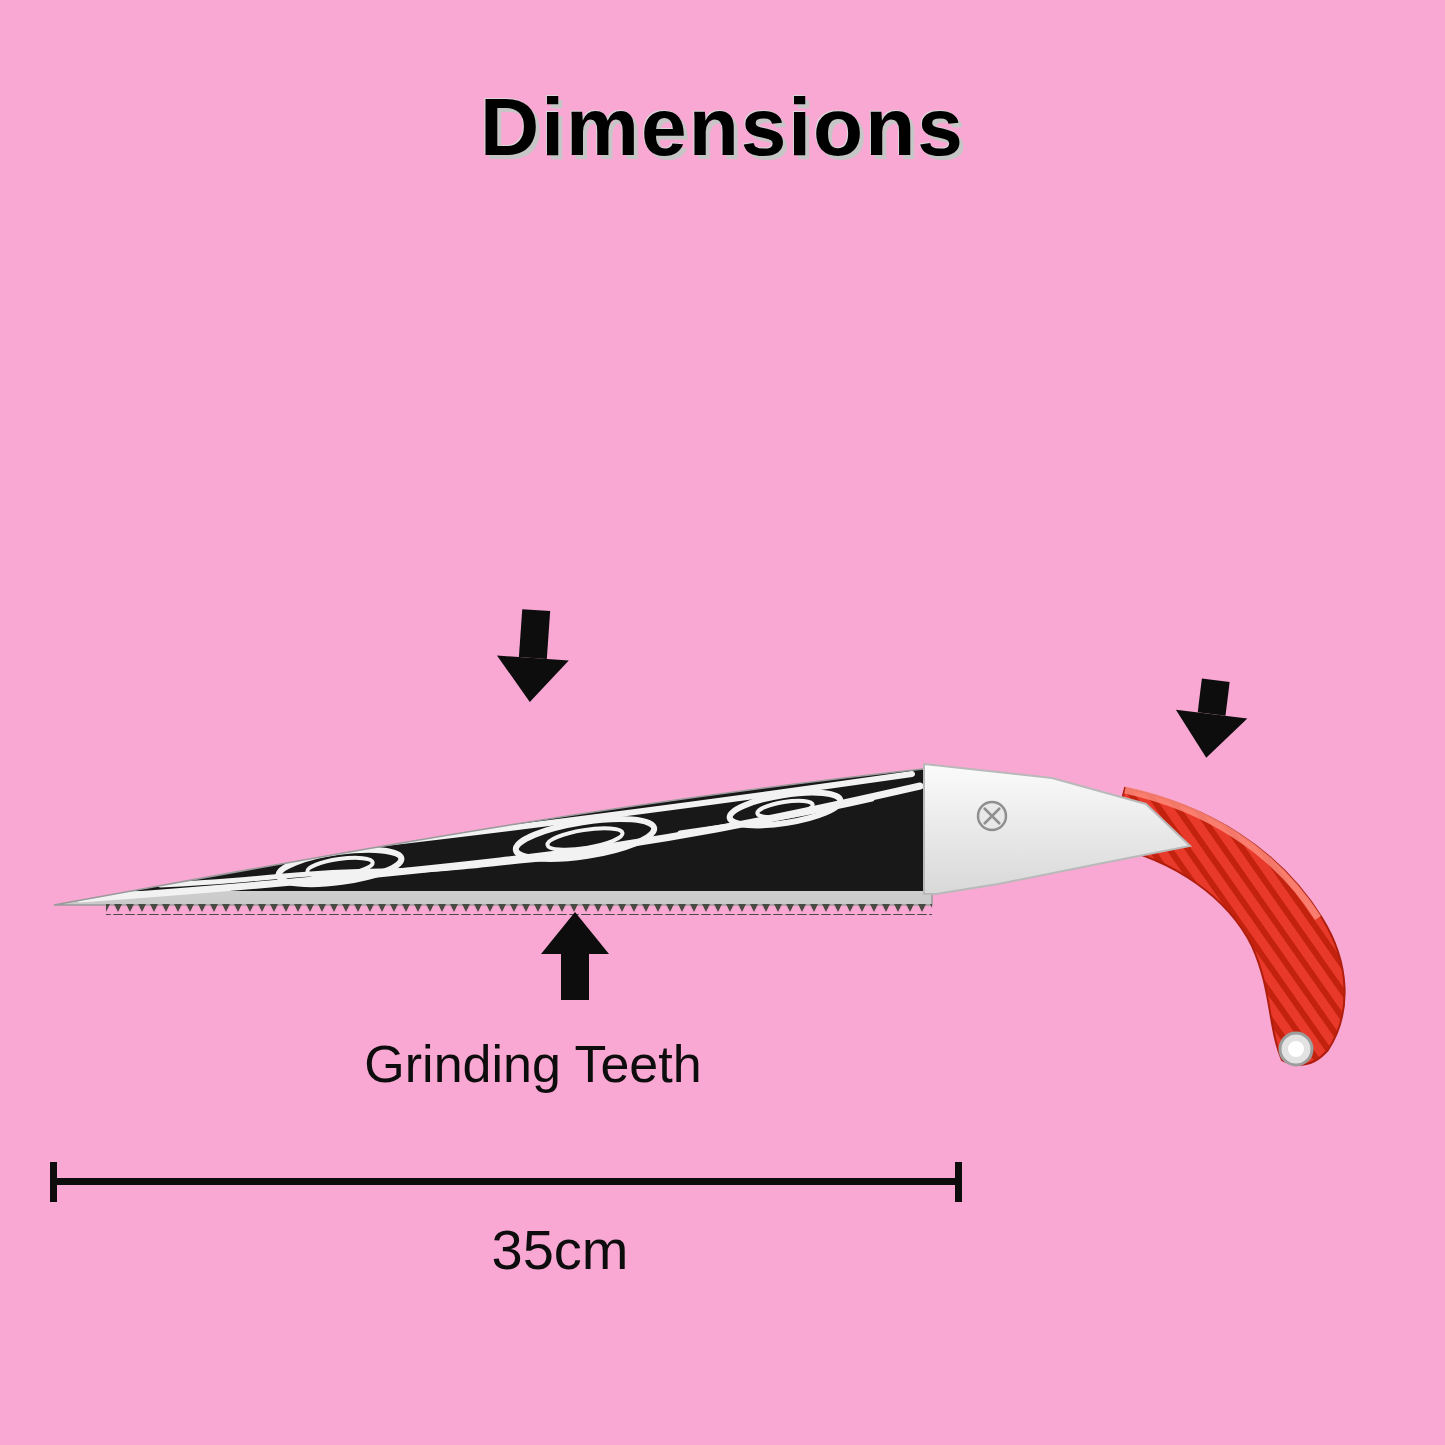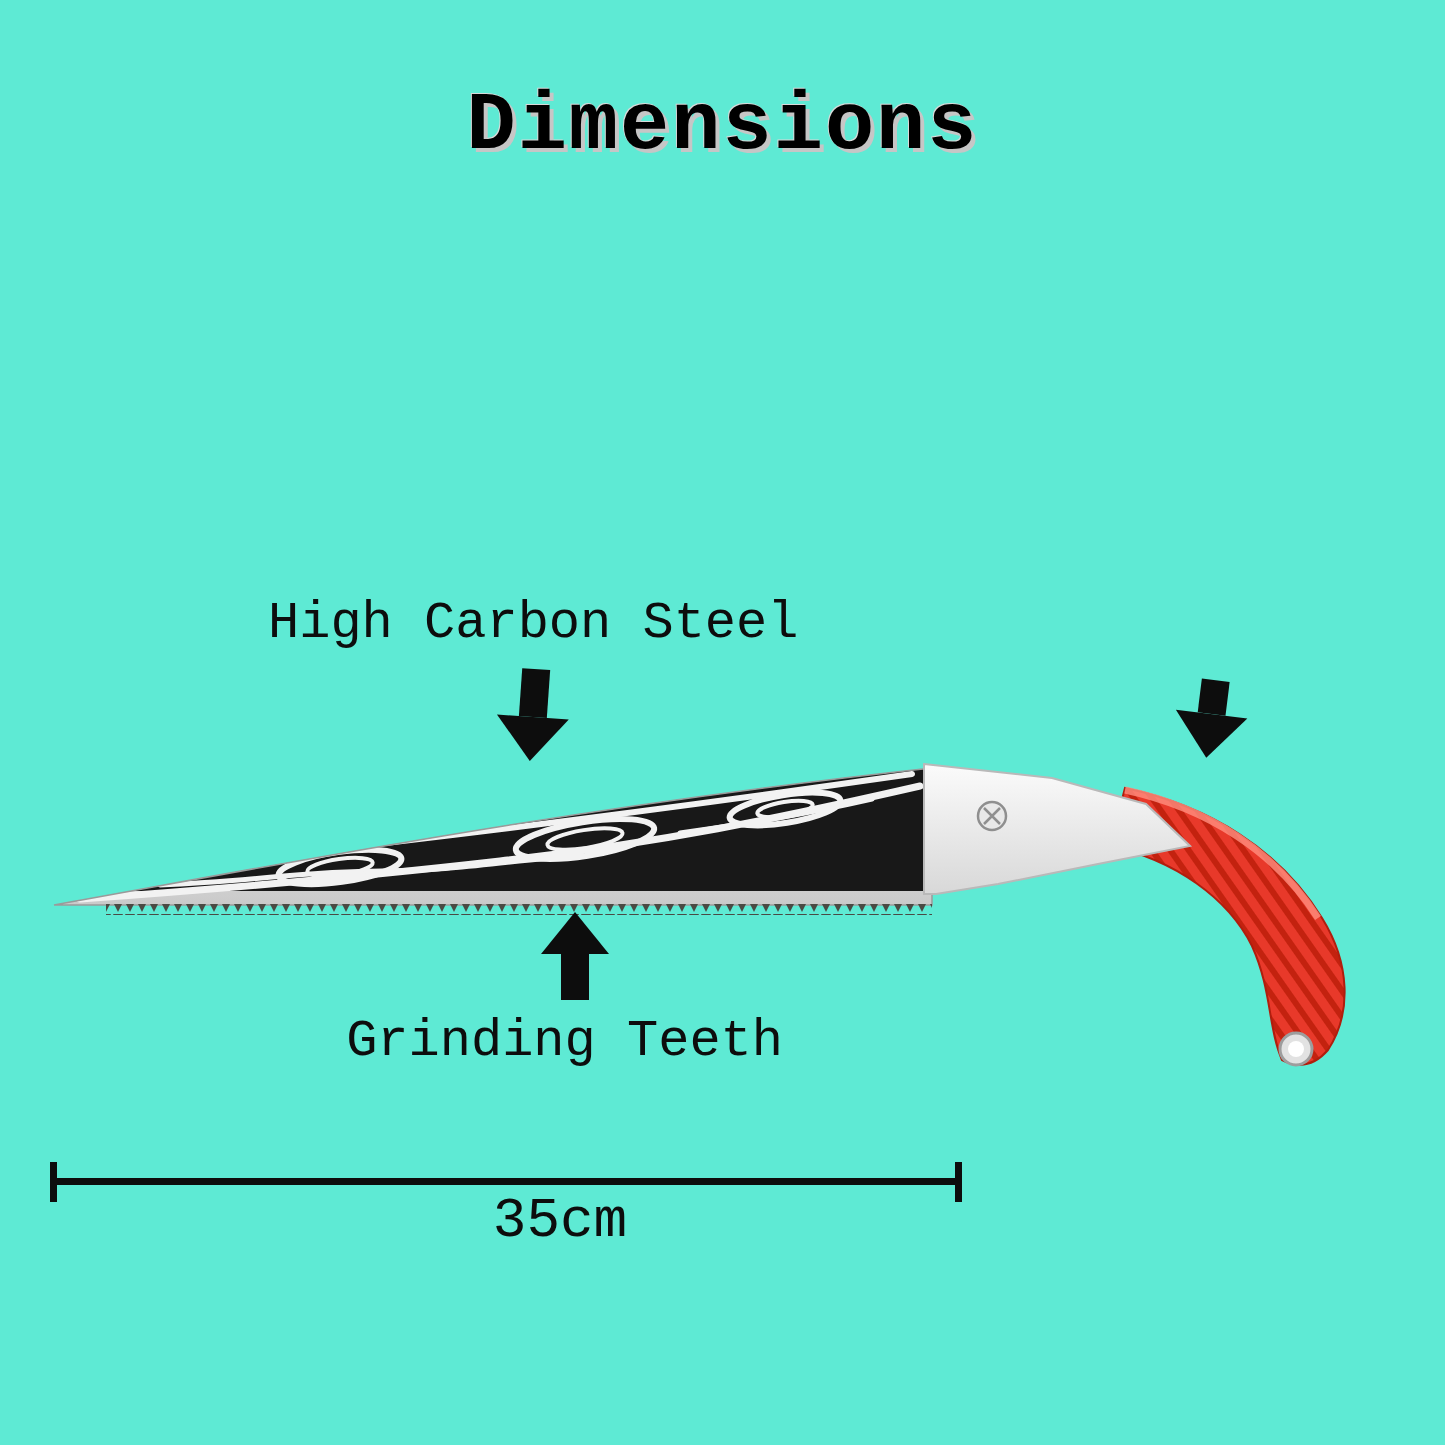--- a/index.html
+++ b/index.html
@@ -1,66 +1,65 @@
 <!DOCTYPE html>
 <html><head>
 <meta charset="utf-8">
 <style>
   html,body{margin:0;padding:0;background:#ffffff;}
-  .page{position:relative;width:1445px;height:1445px;background:#5eead4;overflow:hidden;
-        font-family:Liberation Mono, monospace;color:#0d0d0d;}
+  .page{position:relative;width:1445px;height:1445px;background:#f9a8d4;overflow:hidden;
+        font-family:Liberation Sans, sans-serif;color:#0d0d0d;}
 
   .title{position:absolute;top:80px;left:0;width:100%;margin:0;text-align:center;
          font-size:82px;font-weight:bold;letter-spacing:2px;color:#000;
          text-shadow:4px 4px 0 #c6c6c6, -1px -1px 0 #d9d9d9;}
 
   .dim{position:absolute;}
   .dim-label{font-size:56px;text-align:center;white-space:nowrap;color:#0d0d0d;}
   .dim-line{position:relative;height:7px;background:#0d0d0d;}
   .tick{position:absolute;top:50%;width:7px;height:40px;background:#0d0d0d;transform:translateY(-50%);}
   .tick.left{left:0;}
   .tick.right{right:0;}
   .dim-top{left:55px;top:352px;width:1300px;}
   .dim-top .dim-label{margin-bottom:16px;transform:translateX(-48px);}
   .dim-bottom{left:50px;top:1178px;width:912px;}
-  .dim-bottom .dim-label{margin-top:4px;transform:translateX(54px);}
+  .dim-bottom .dim-label{margin-top:32px;transform:translateX(54px);}
 
   .annotation{position:absolute;}
   .annotation .text{font-size:52px;text-align:center;white-space:nowrap;color:#0d0d0d;}
 
   .block-arrow{display:flex;flex-direction:column;align-items:center;width:72px;}
   .block-arrow .stem{width:28px;background:#0d0d0d;}
   .block-arrow .head-down{width:0;height:0;border-left:36px solid transparent;border-right:36px solid transparent;border-top:44px solid #0d0d0d;}
   .block-arrow .head-up{width:0;height:0;border-left:34px solid transparent;border-right:34px solid transparent;border-bottom:42px solid #0d0d0d;}
 
   .anno-steel{left:268px;top:594px;width:530px;}
   .anno-steel .block-arrow{margin:16px auto 0;transform:rotate(4deg);}
   .anno-steel .stem{height:48px;}
 
   .anno-handle{left:823px;top:664px;width:560px;}
   .anno-handle .block-arrow{margin-top:16px;margin-left:352px;transform:rotate(7deg);}
   .anno-handle .stem{height:34px;}
 
   .anno-teeth{left:283px;top:912px;width:500px;}
   .anno-teeth .block-arrow{margin-left:256px;}
   .anno-teeth .stem{height:46px;}
-  .anno-teeth .text{margin-top:12px;text-align:right;}
+  .anno-teeth .text{margin-top:34px;}
 
   .saw{position:absolute;left:40px;top:758px;width:1360px;height:345px;}
 </style>
 </head>
 <body>
 
 <div class="page">
 
   <h1 class="title">Dimensions</h1>
 
 
   <div class="annotation anno-steel">
-    <div class="text">High Carbon Steel</div>
     <div class="block-arrow">
       <div class="stem"></div>
       <div class="head-down"></div>
     </div>
   </div>
 
   <div class="annotation anno-handle">
     <div class="block-arrow">
       <div class="stem"></div>
       <div class="head-down"></div>

